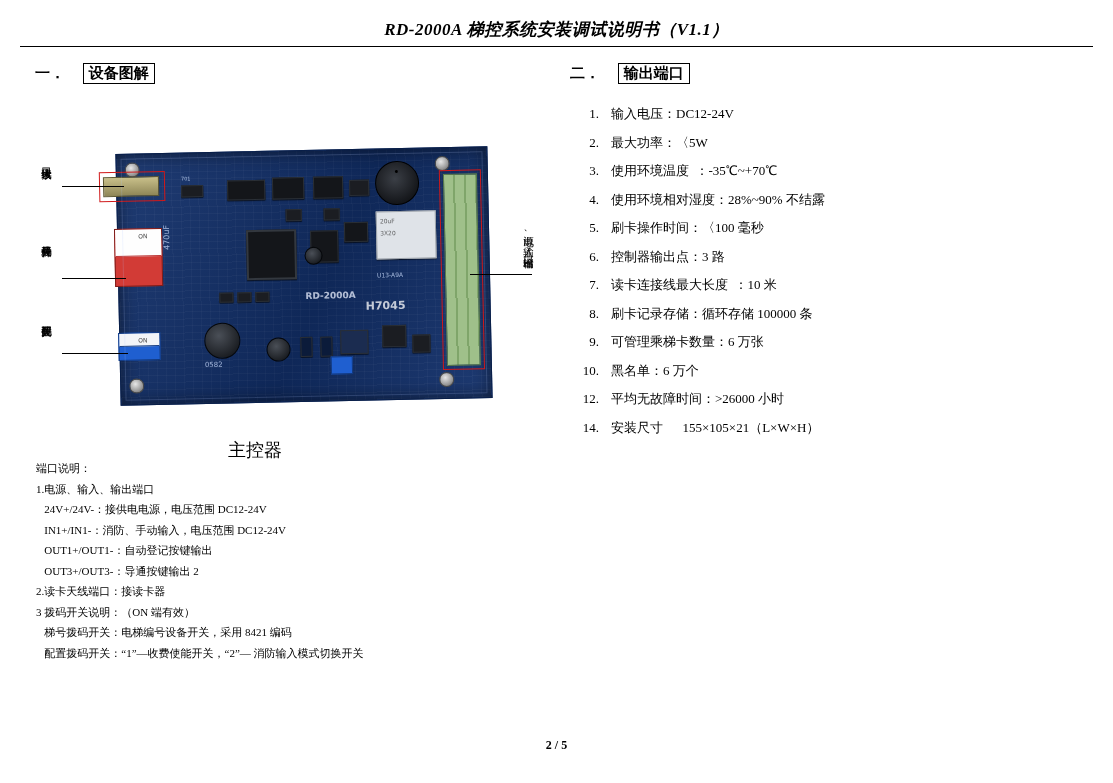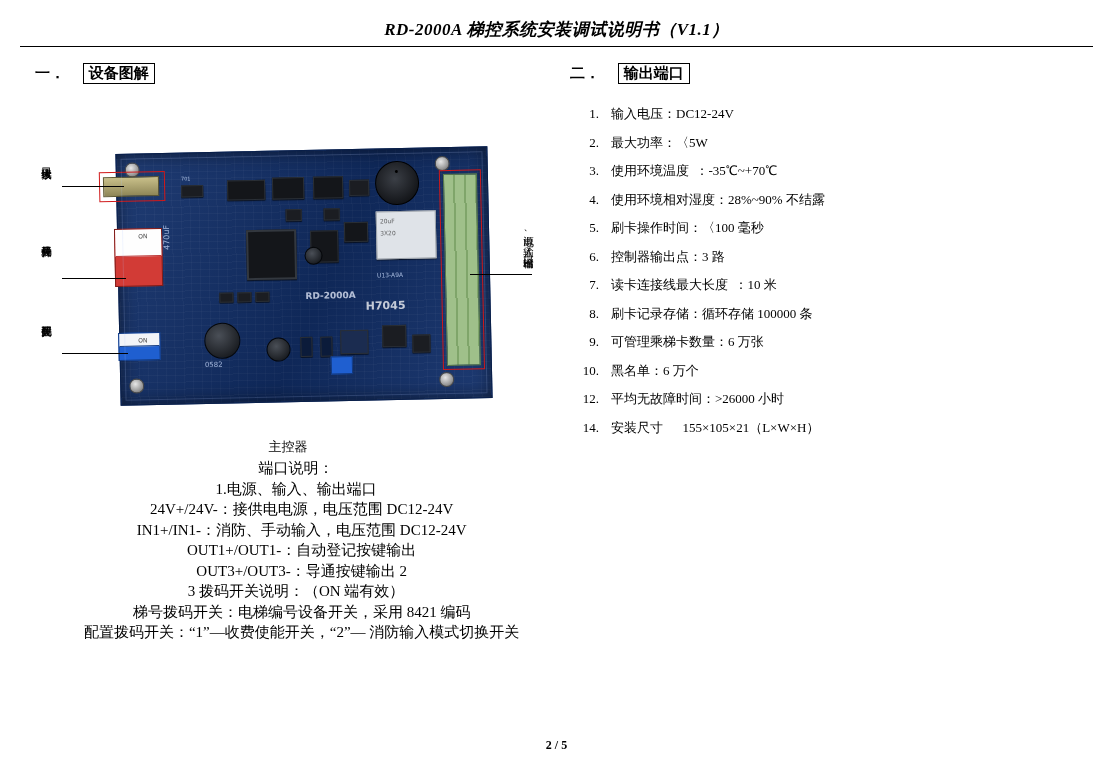--- a/index.html
+++ b/index.html
@@ -210,33 +210,31 @@
     position: absolute;
     font-size: 10.5px;
     line-height: 12px;
     writing-mode: vertical-rl;
     text-orientation: upright;
     letter-spacing: 0px;
     white-space: nowrap;
   }
   .caption {
     position: absolute;
-    font-size: 13px;
-    text-align: center;
+    font-size: 18px;
   }
 
   
   .notes {
     position: absolute;
     left: 36px;
     top: 458px;
     width: 520px;
-    font-size: 15px;
+    font-size: 11px;
     line-height: 20.5px;
-    text-align: center;
   }
   .notes .ln { white-space: pre; }
 </style>
 </head>
 <body>
 
 <div class="page">
 
   <div class="doc-header">RD-2000A 梯控系统安装调试说明书（V1.1）</div>
   <div class="header-rule"></div>
@@ -379,19 +377,20 @@
 
   <div class="caption" style="left:228px; top:438px; width:120px;">主控器</div>
 
   <div class="notes">
     <div class="ln">端口说明：</div>
     <div class="ln">1.电源、输入、输出端口</div>
     <div class="ln">   24V+/24V-：接供电电源，电压范围 DC12-24V</div>
     <div class="ln">   IN1+/IN1-：消防、手动输入，电压范围 DC12-24V</div>
     <div class="ln">   OUT1+/OUT1-：自动登记按键输出</div>
     <div class="ln">   OUT3+/OUT3-：导通按键输出 2</div>
+    <div class="ln">2.读卡天线端口：接读卡器</div>
     <div class="ln">3 拨码开关说明：（ON 端有效）</div>
     <div class="ln">   梯号拨码开关：电梯编号设备开关，采用 8421 编码</div>
     <div class="ln">   配置拨码开关：“1”—收费使能开关，“2”— 消防输入模式切换开关</div>
   </div>
 
   <div class="doc-footer">2 / 5</div>
 </div>
 
 </body></html>

